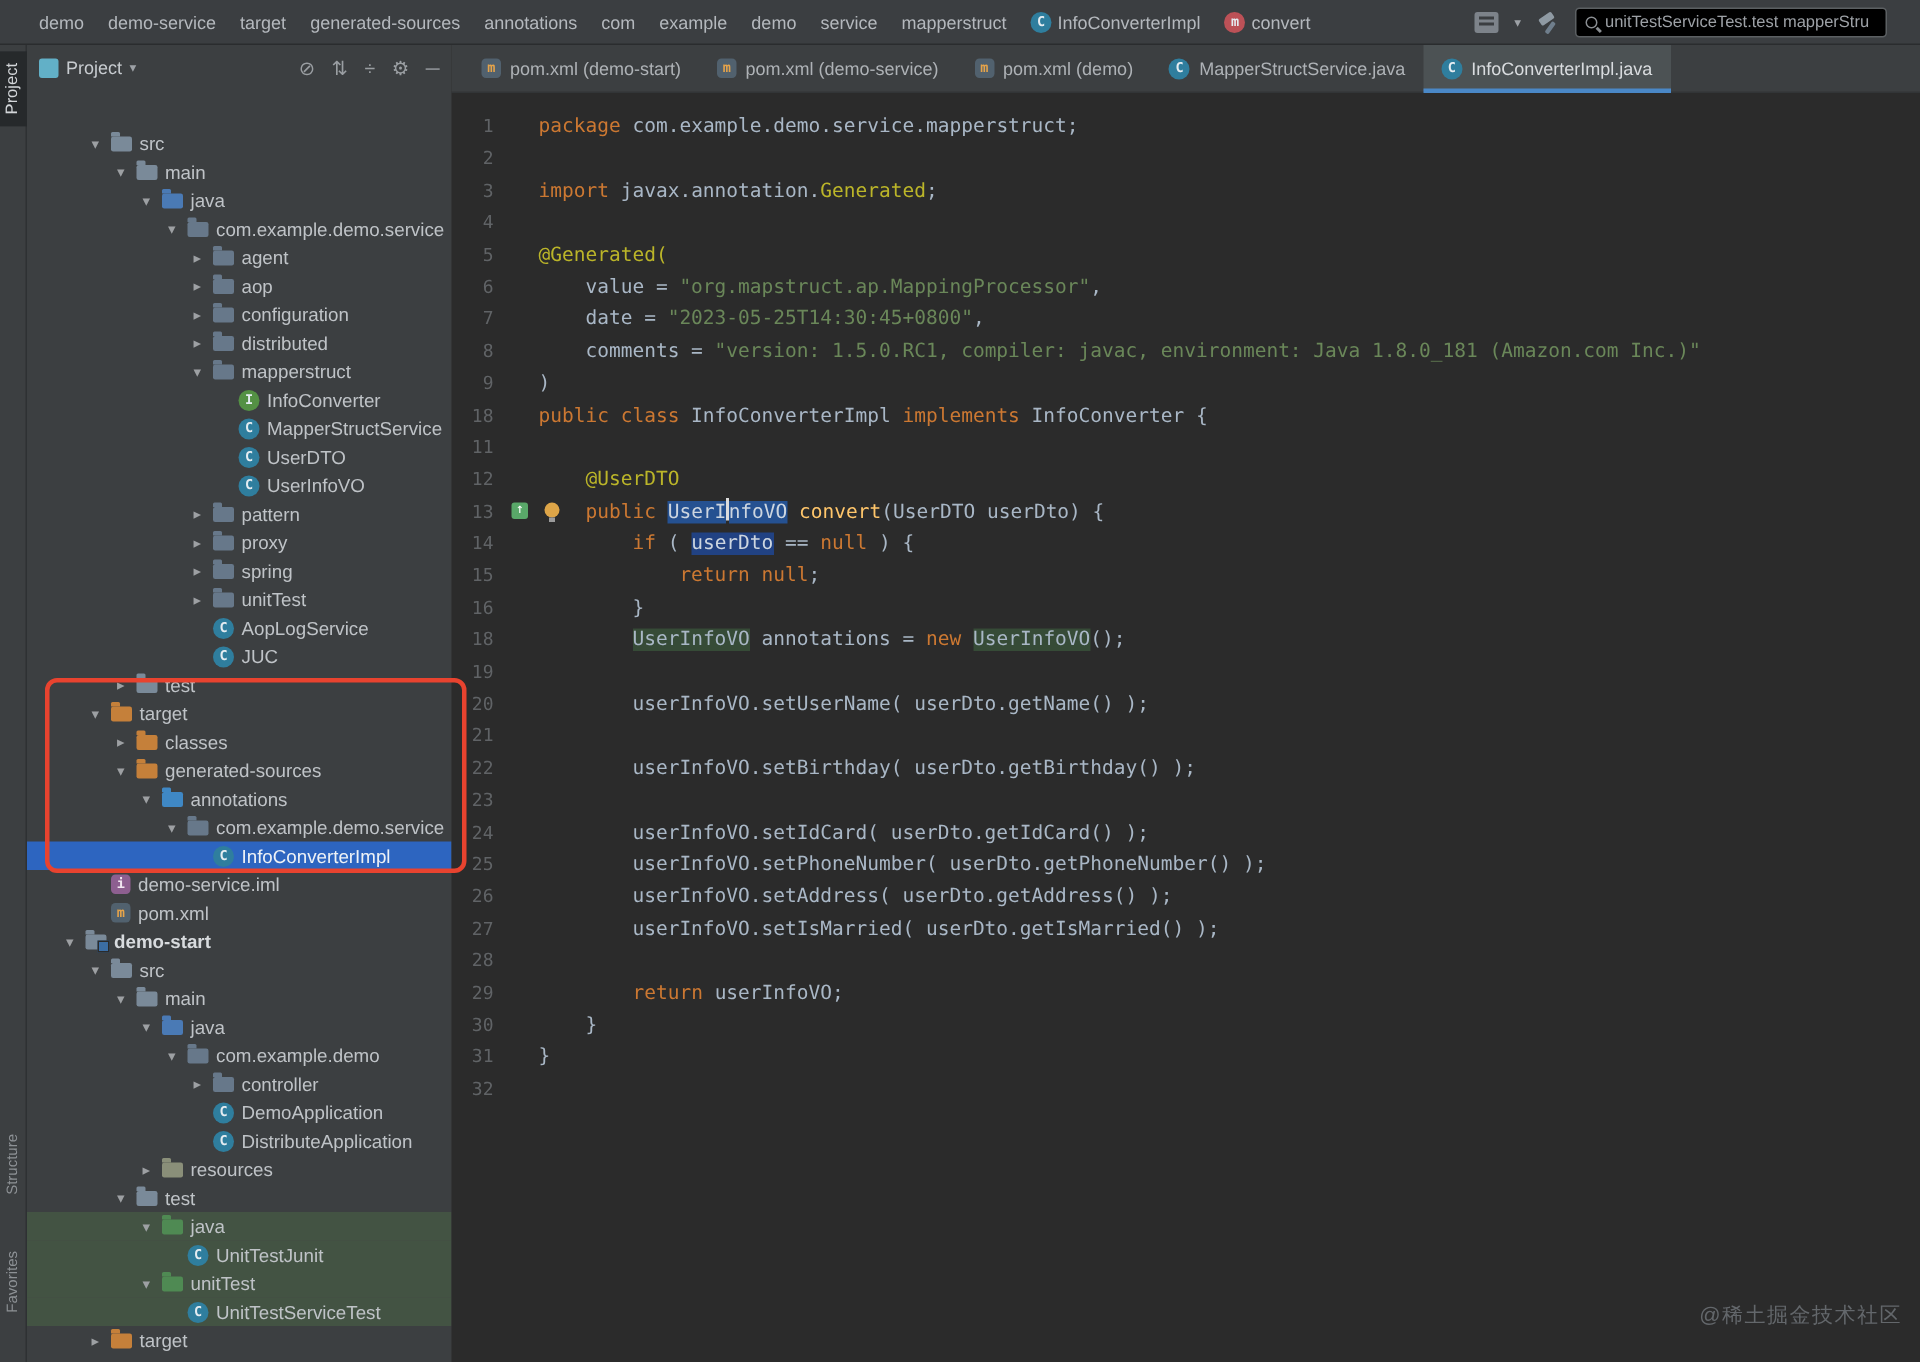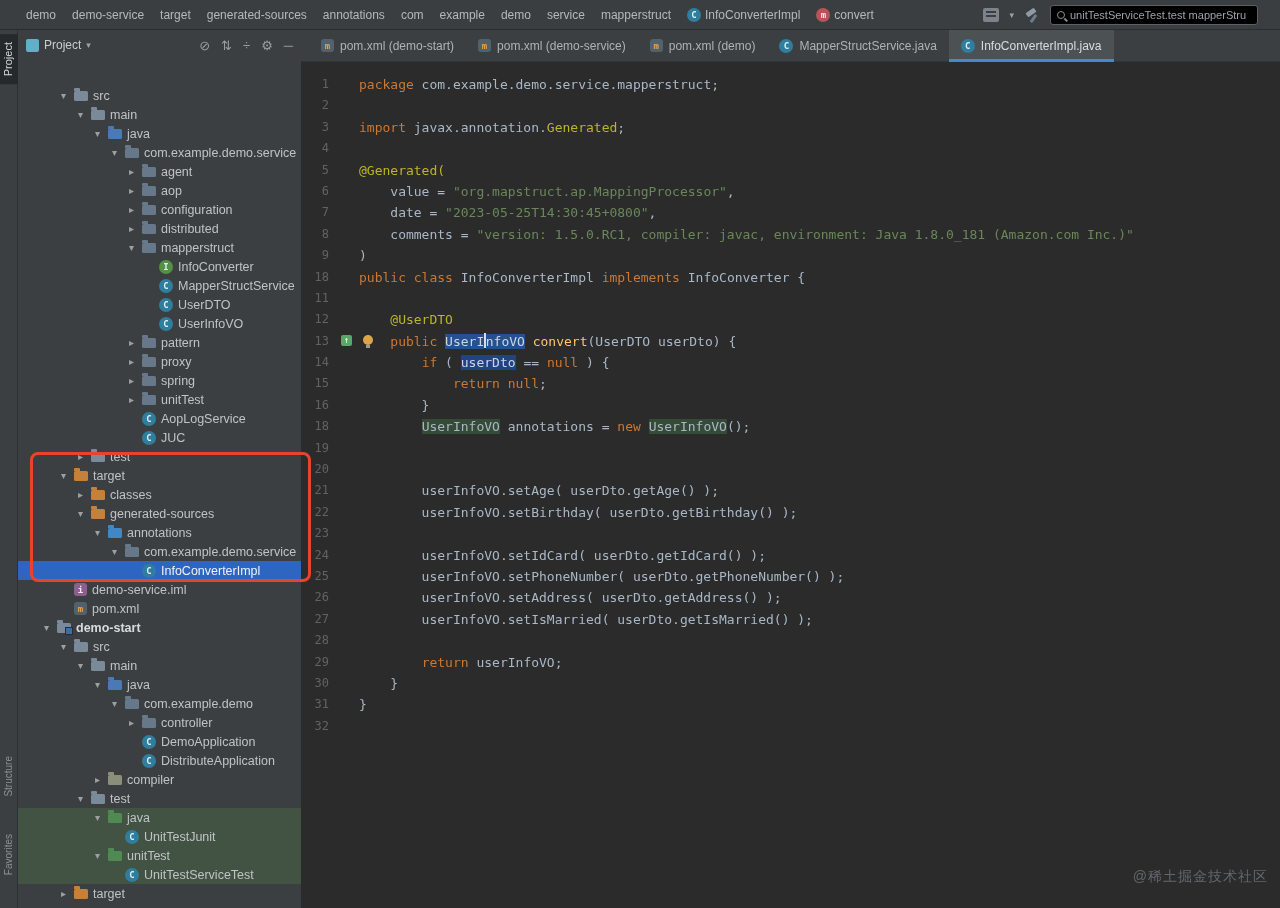--- a/index.html
+++ b/index.html
@@ -347,21 +347,21 @@
         <span class="tlbl">DemoApplication</span>
       </div>
       <div class="trow" style="padding-left: 108px;">
         <span class="arr"></span>
         <span class="cir c-class">C</span>
         <span class="tlbl">DistributeApplication</span>
       </div>
       <div class="trow" style="padding-left: 74px;">
         <span class="arr">▸</span>
         <span class="fold f-res"></span>
-        <span class="tlbl">compiler</span>
+        <span class="tlbl">resources</span>
       </div>
       <div class="trow" style="padding-left: 57px;">
         <span class="arr">▾</span>
         <span class="fold"></span>
         <span class="tlbl">test</span>
       </div>
       <div class="trow green" style="padding-left: 74px;">
         <span class="arr">▾</span>
         <span class="fold f-test"></span>
         <span class="tlbl">java</span>
@@ -504,25 +504,25 @@
         <span class="ccode"><span class="seg-t">        </span><span class="seg-occ">UserInfoVO</span><span class="seg-t"> annotations = </span><span class="seg-k">new</span><span class="seg-t"> </span><span class="seg-occ">UserInfoVO</span><span class="seg-t">();</span></span>
       </div>
       <div class="cline">
         <span class="ln">19</span>
         <span class="gut"></span>
         <span class="ccode"></span>
       </div>
       <div class="cline">
         <span class="ln">20</span>
         <span class="gut"></span>
+        <span class="ccode"><span class="seg-t">        userInfoVO.setUserName( userDto.getName() );</span></span>
       </div>
       <div class="cline">
         <span class="ln">21</span>
         <span class="gut"></span>
-        <span class="ccode"><span class="seg-t">        userInfoVO.setAge( userDto.getAge() );</span></span>
       </div>
       <div class="cline">
         <span class="ln">22</span>
         <span class="gut"></span>
         <span class="ccode"><span class="seg-t">        userInfoVO.setBirthday( userDto.getBirthday() );</span></span>
       </div>
       <div class="cline">
         <span class="ln">23</span>
         <span class="gut"></span>
       </div>

